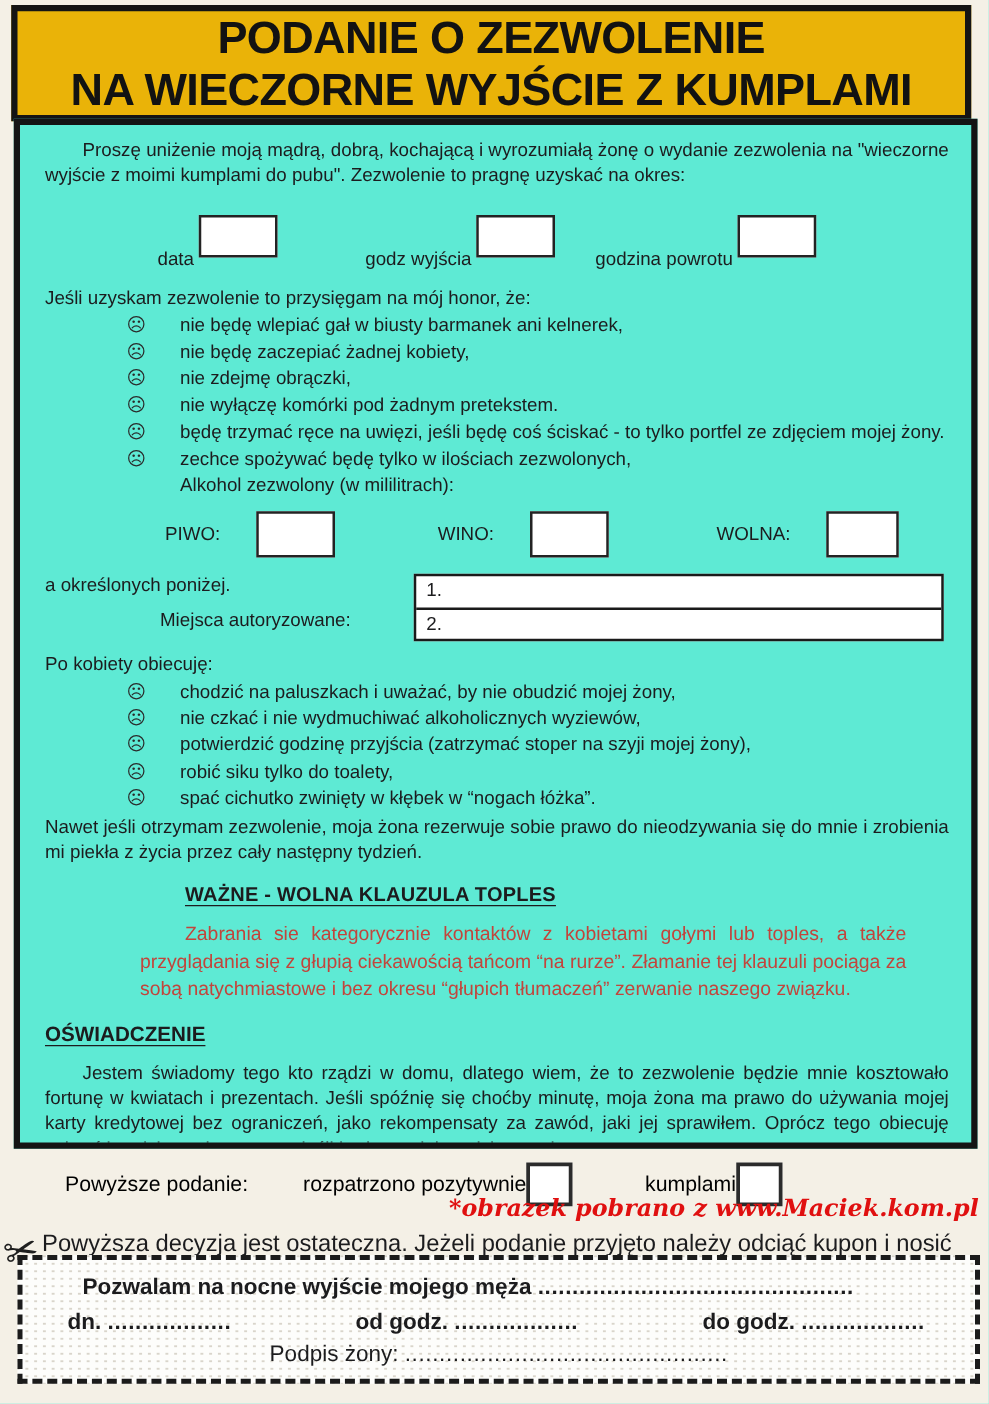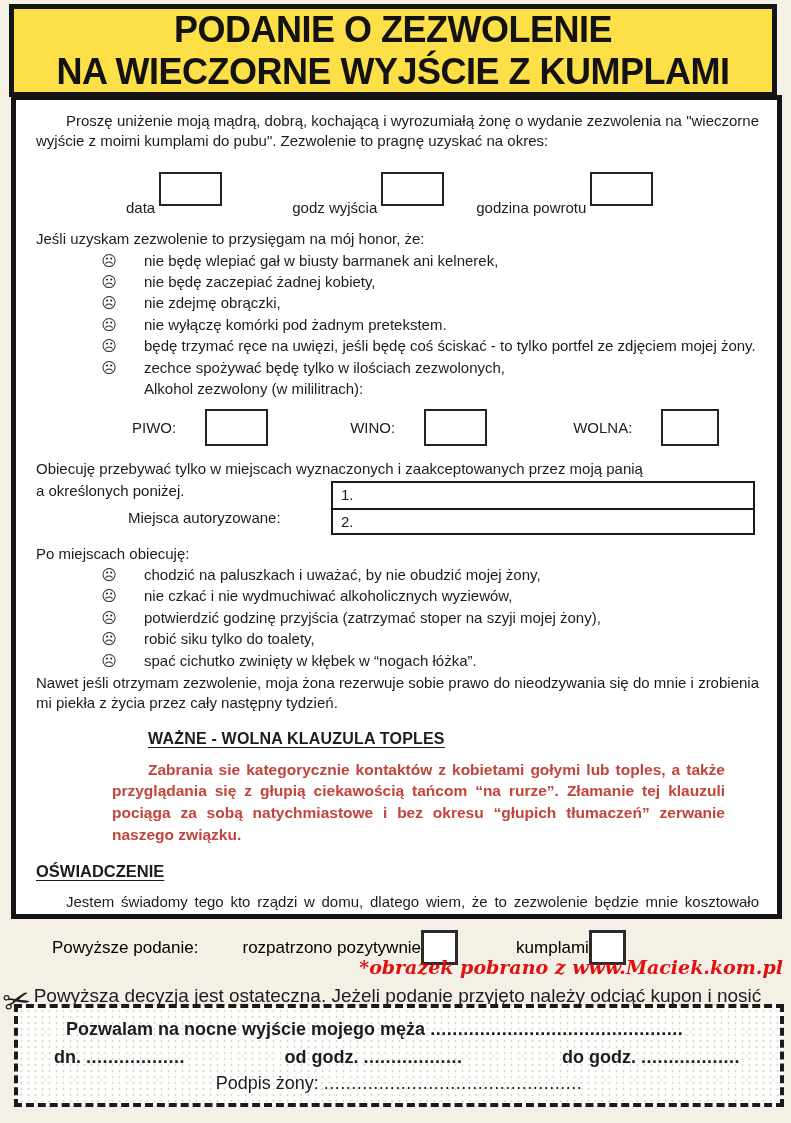--- a/index.html
+++ b/index.html
@@ -10,30 +10,30 @@
     font-family:"Liberation Sans", sans-serif;
     color:#1c1c1e;
     overflow:hidden;
   }
   .scan-edge {
     position:absolute; left:0; top:0; width:9px; height:100%;
     background:linear-gradient(180deg,#5e4830 0%,#a68c64 3%,#c8b democrat 0,#cbbb9b 10%,#e5dcc8 25%,#f1ecdd 50%,#f4f0e6 100%);
   }
   .title-box {
     position:absolute; left:9px; top:4px; right:14px; height:93px;
-    border:5px solid #141414; background:#fde047;
+    border:5px solid #141414; background:#eab308;
     display:flex; flex-direction:column; justify-content:center; align-items:center;
   }
   .title-line {
     font-weight:bold; font-size:36px; line-height:1.16; color:#121212;
     letter-spacing:-0.5px; white-space:nowrap;
   }
   .main-box {
     position:absolute; left:11px; top:95px; right:9px; height:824px;
-    border:5px solid #141414; background:#ffffff;
+    border:5px solid #141414; background:#5eead4;
     padding:11px 18px 6px 20px;
     font-size:15px; line-height:1.36; overflow:hidden;
   }
   .just { text-align:justify; }
   .indent { text-indent:30px; }
   .fields-row { display:flex; align-items:center; margin:9px 0 11px 86px; }
   .fbox { width:63px; height:34px; border:2px solid #232323; background:#fff; flex:none; }
   .fields-row .lbl { margin-left:4px; margin-right:4px;margin-top:37px; }
   .gap1 { width:66px; flex:none; } .gap2 { width:28px; flex:none; }
   .li { display:flex; margin:1px 0; }
@@ -50,21 +50,21 @@
   .places-table { flex:1; border:2px solid #1a1a1a; margin-right:4px; background:#fff; }
   .places-table .prow { height:25px; padding:2px 0 0 8px; }
   .places-table .prow + .prow { border-top:2px solid #1a1a1a; }
   .sec { margin-top:9px; }
   .note-par { text-align:justify; margin-top:2px; }
   .topless-heading {
     font-weight:bold; text-decoration:underline; text-underline-offset:3px;
     font-size:16px; margin:14px 0 9px 112px; letter-spacing:0.2px;
   }
   .topless-body {
-    color:#c2453c; font-weight:bold; text-align:justify;
+    color:#c2453c; font-weight:normal; text-align:justify;
     margin:0 34px 0 76px; text-indent:36px; font-size:15.5px; line-height:1.4;
   }
   .decl-heading {
     font-weight:bold; text-decoration:underline; text-underline-offset:3px;
     font-size:16.5px; margin:15px 0 9px 0;
   }
   .dots { letter-spacing:0.5px; }
   .decision-row {
     position:absolute; left:52px; top:930px; display:flex; align-items:center;
     font-size:17px; color:#000000;
@@ -155,33 +155,32 @@
     <span>WINO:</span>
     <span class="abox b2"></span>
     <span class="asp2"></span>
     <span>WOLNA:</span>
     <span class="abox b3"></span>
     <span class="asp3"></span>
     <span>OGÓŁEM:</span>
     <span class="abox b4"></span>
   </div>
 
-  <div class="just">Obiecuję przebywać tylko w miejscach wyznaczonych i zaakceptowanych przez moją panią</div>
   <div class="places-row">
     <div class="places-left">
       <div>a określonych poniżej.</div>
       <div class="places-label">Miejsca autoryzowane:</div>
     </div>
     <div class="places-table">
       <div class="prow">1.</div>
       <div class="prow">2.</div>
     </div>
   </div>
 
-  <div class="sec">Po miejscach obiecuję:</div>
+  <div class="sec">Po kobiety obiecuję:</div>
 
   <div>
     <div class="li">
       <span class="bullet">☹</span>
       <span class="txt">chodzić na paluszkach i uważać, by nie obudzić mojej żony,</span>
     </div>
     <div class="li">
       <span class="bullet">☹</span>
       <span class="txt">nie czkać i nie wydmuchiwać alkoholicznych wyziewów,</span>
     </div>

